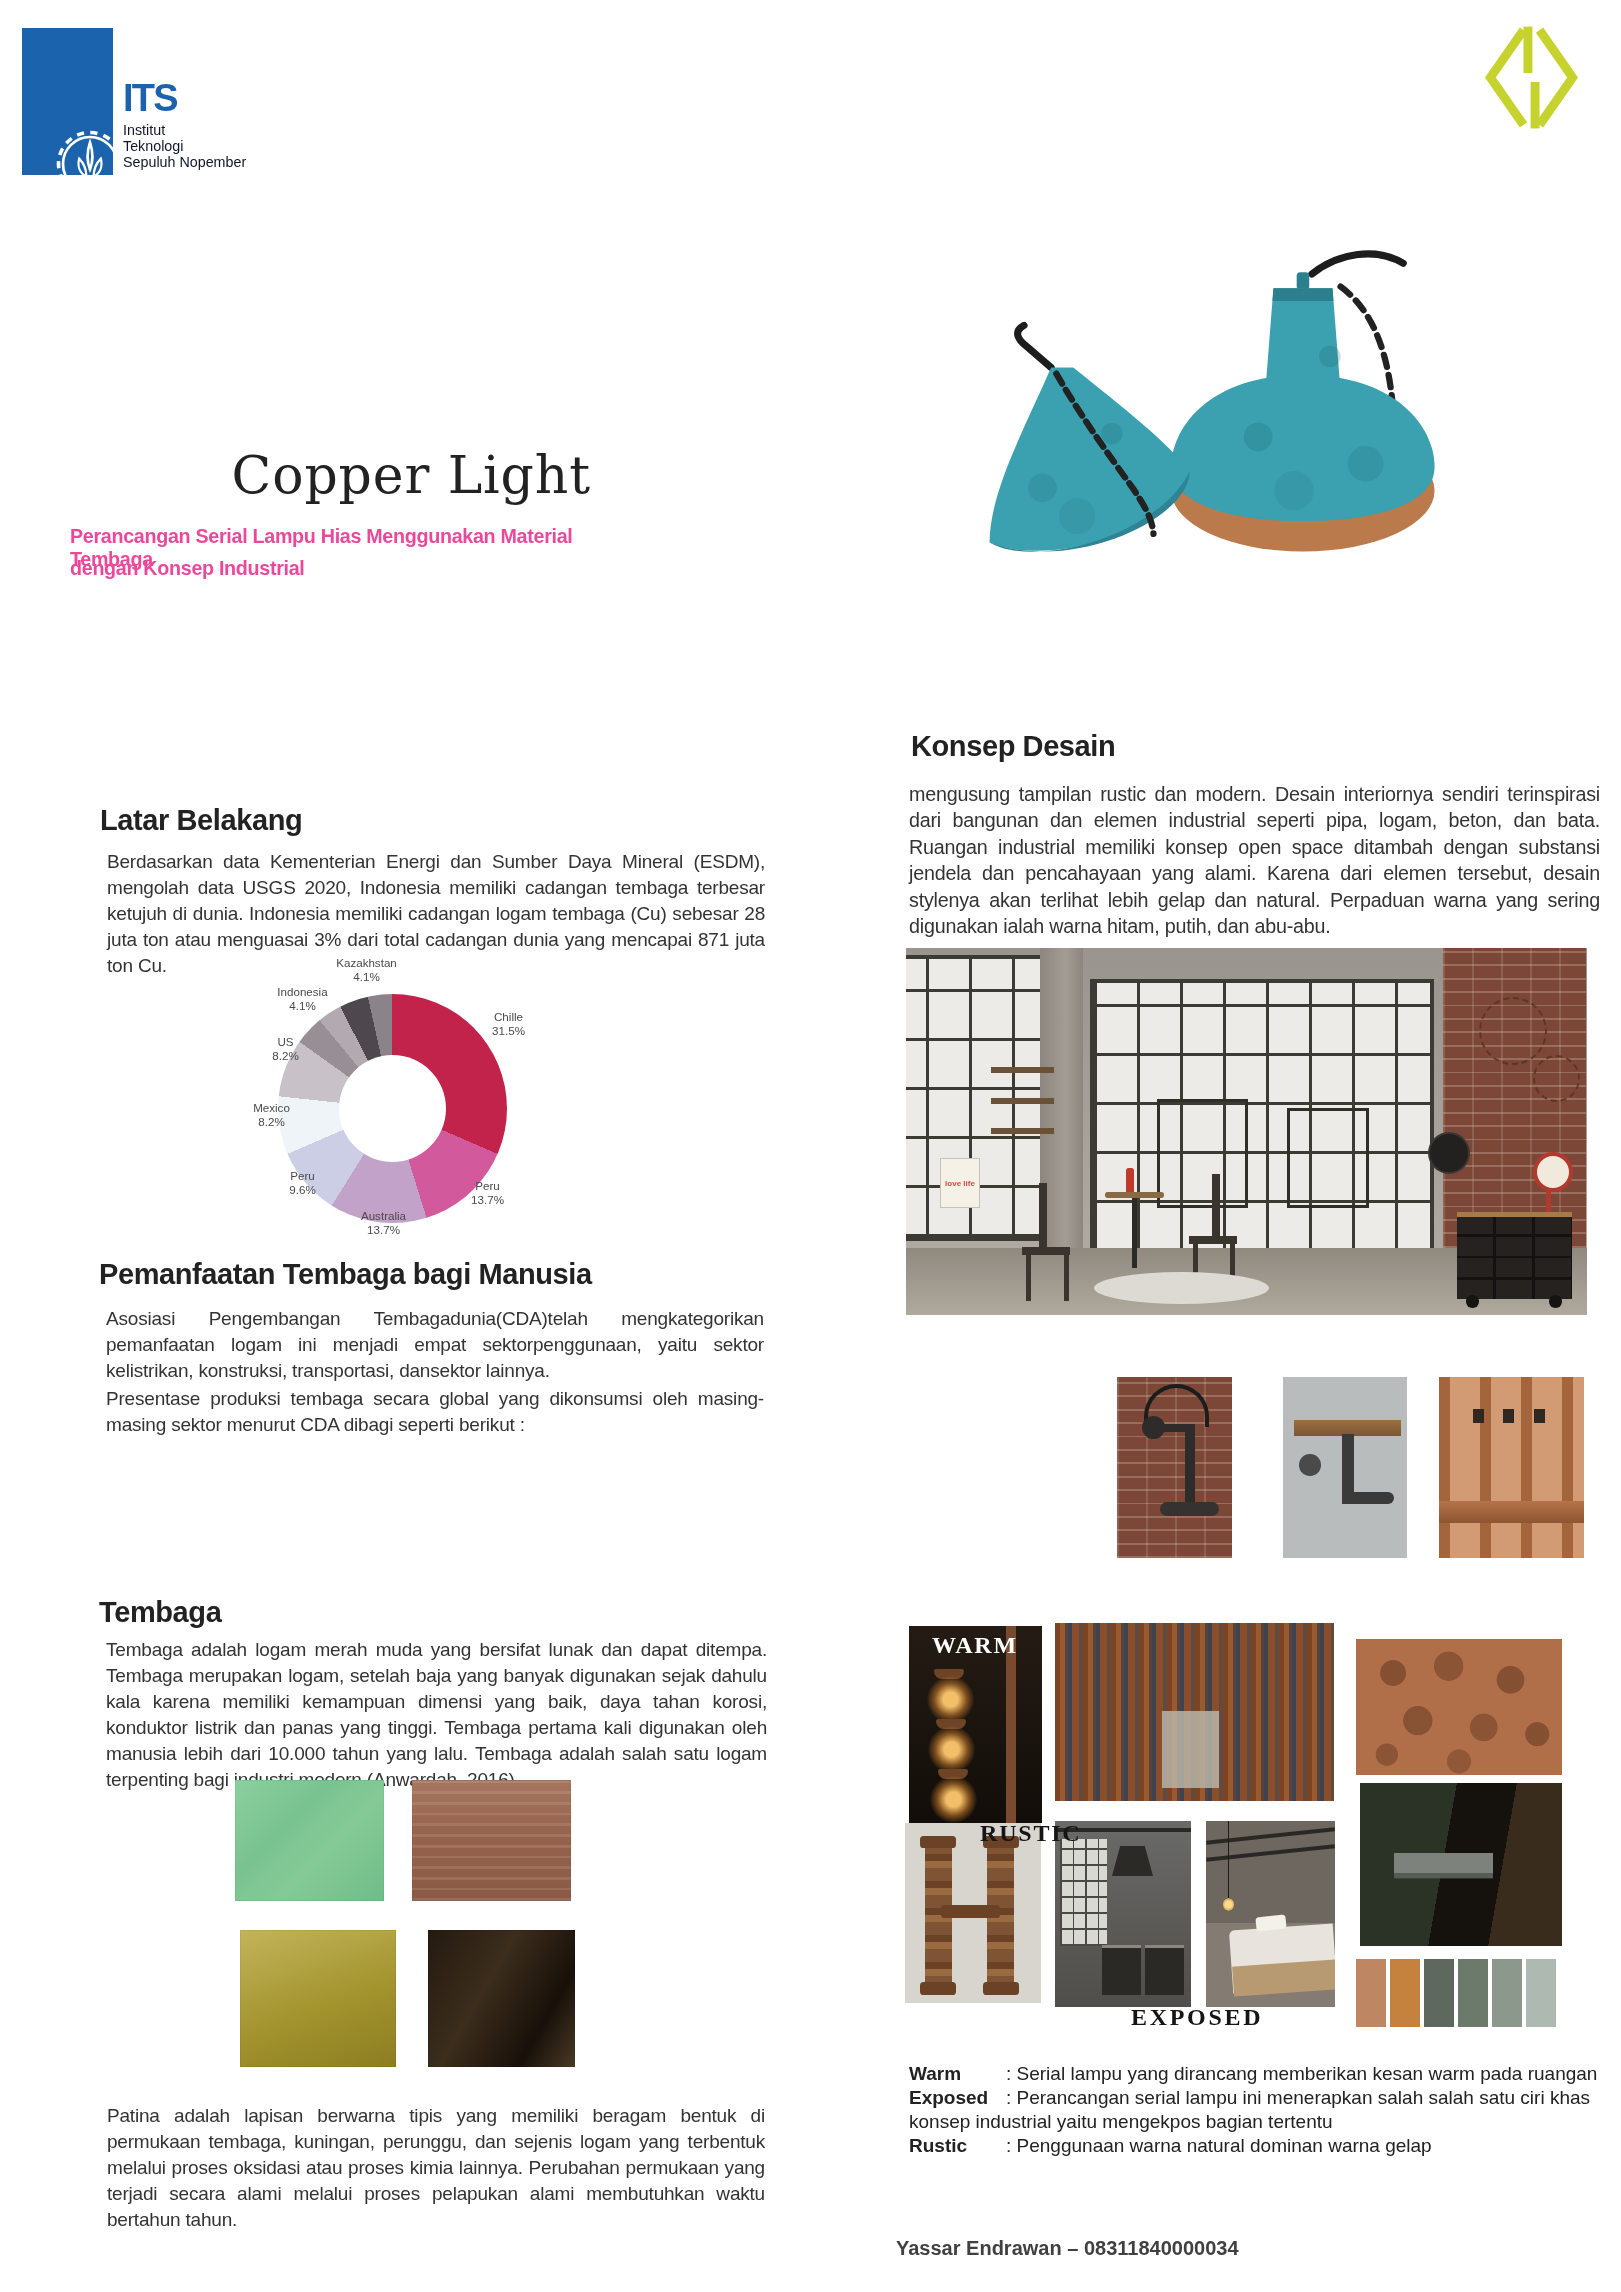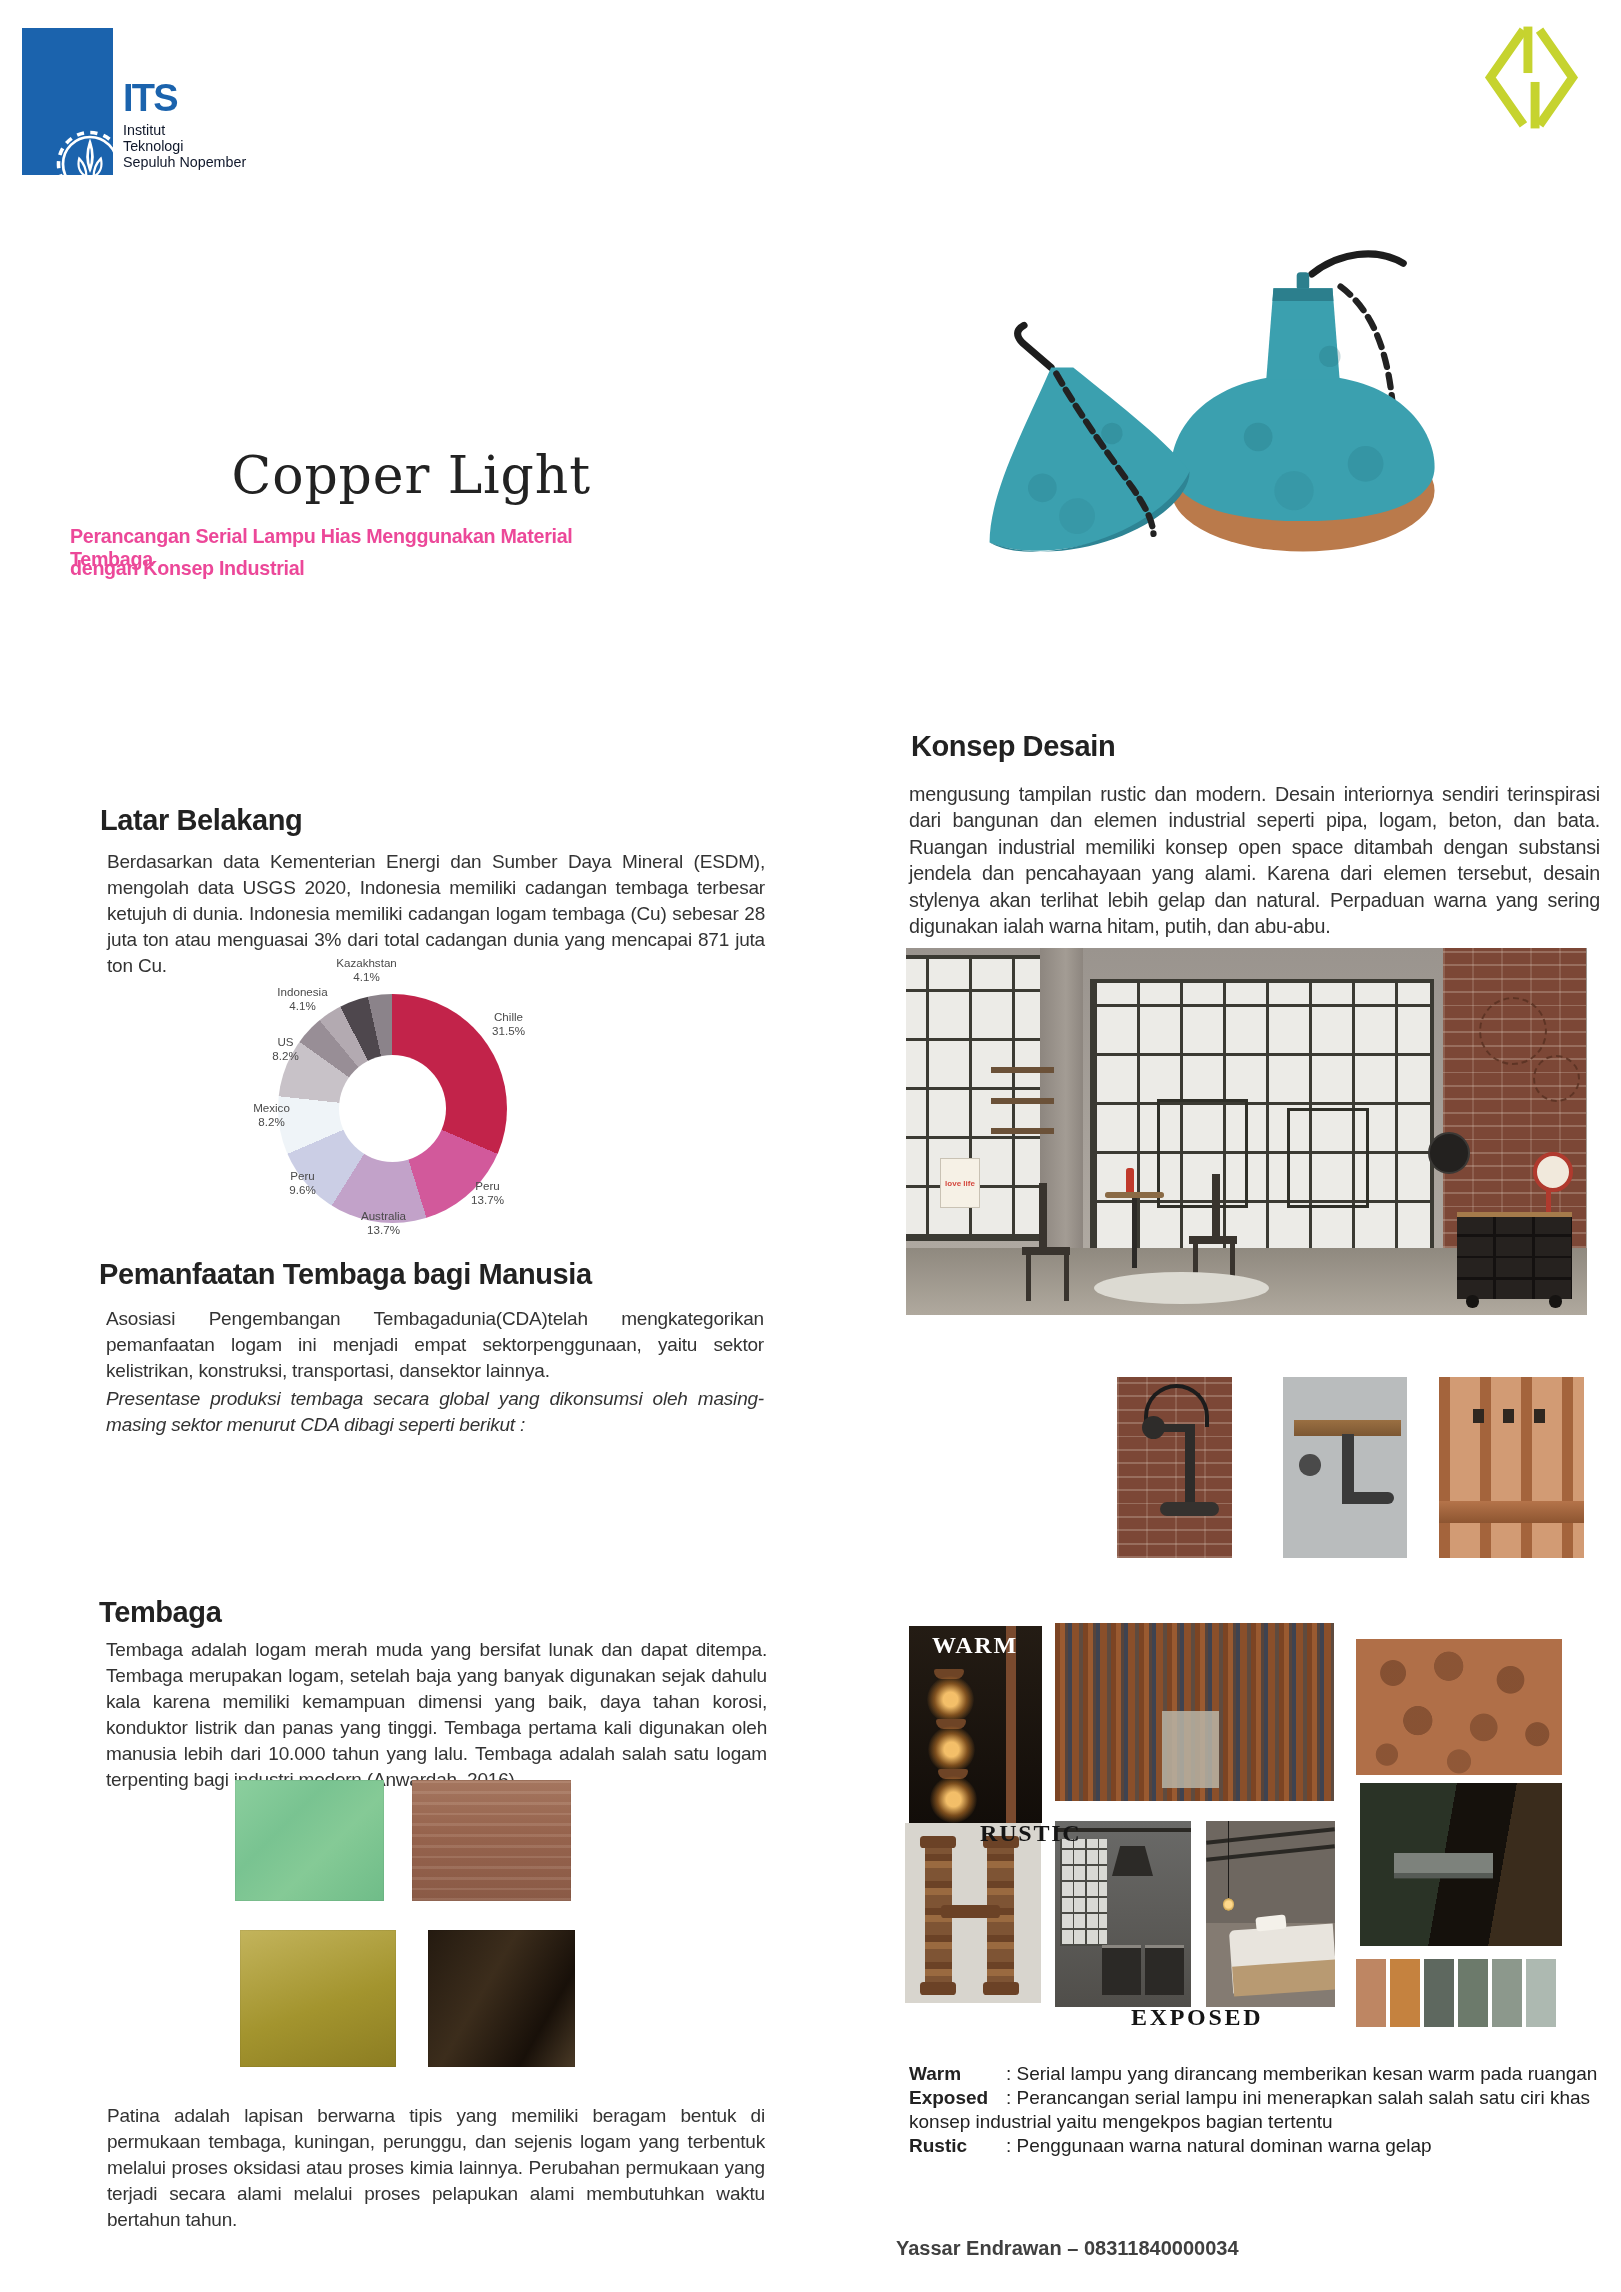--- a/index.html
+++ b/index.html
@@ -26,21 +26,21 @@
   #lamps{left:949px;top:240px;width:502px;height:376px;}
 
   
   #lb-heading{left:100px;top:804px;}
   #lb-body{left:107px;top:849px;width:658px;}
   #donut{left:278px;top:994px;width:229px;height:229px;border-radius:50%;}
   #donut-hole{left:339px;top:1055px;width:107px;height:107px;border-radius:50%;background:#fff;}
   .ch-lb{width:99px;text-align:center;font-size:11.6px;line-height:14.3px;color:#4a4a4a;}
   #pm-heading{left:99px;top:1258px;}
   #pm-p1{left:106px;top:1306px;width:658px;}
-  #pm-p2{left:106px;top:1386px;width:658px;font-style:italic;}
+  #pm-p2{left:106px;top:1386px;width:658px;}
   #pm-bullets{left:102px;top:1455px;width:448px;}
   #pm-bullets div{font-size:19px;line-height:26px;color:#333;}
   #tb-heading{left:99px;top:1596px;}
   #tb-body{left:106px;top:1637px;width:661px;}
   #patina-body{left:107px;top:2103px;width:658px;}
 
   
   .tex{box-shadow:0 0 0 0.9px rgba(0,0,0,.05) inset;}
   #tex-green{left:235px;top:1780px;width:149px;height:121px;
     background:linear-gradient(135deg,#8ccf9e 0%,#79c391 35%,#85ca96 60%,#6fbc88 100%);}

